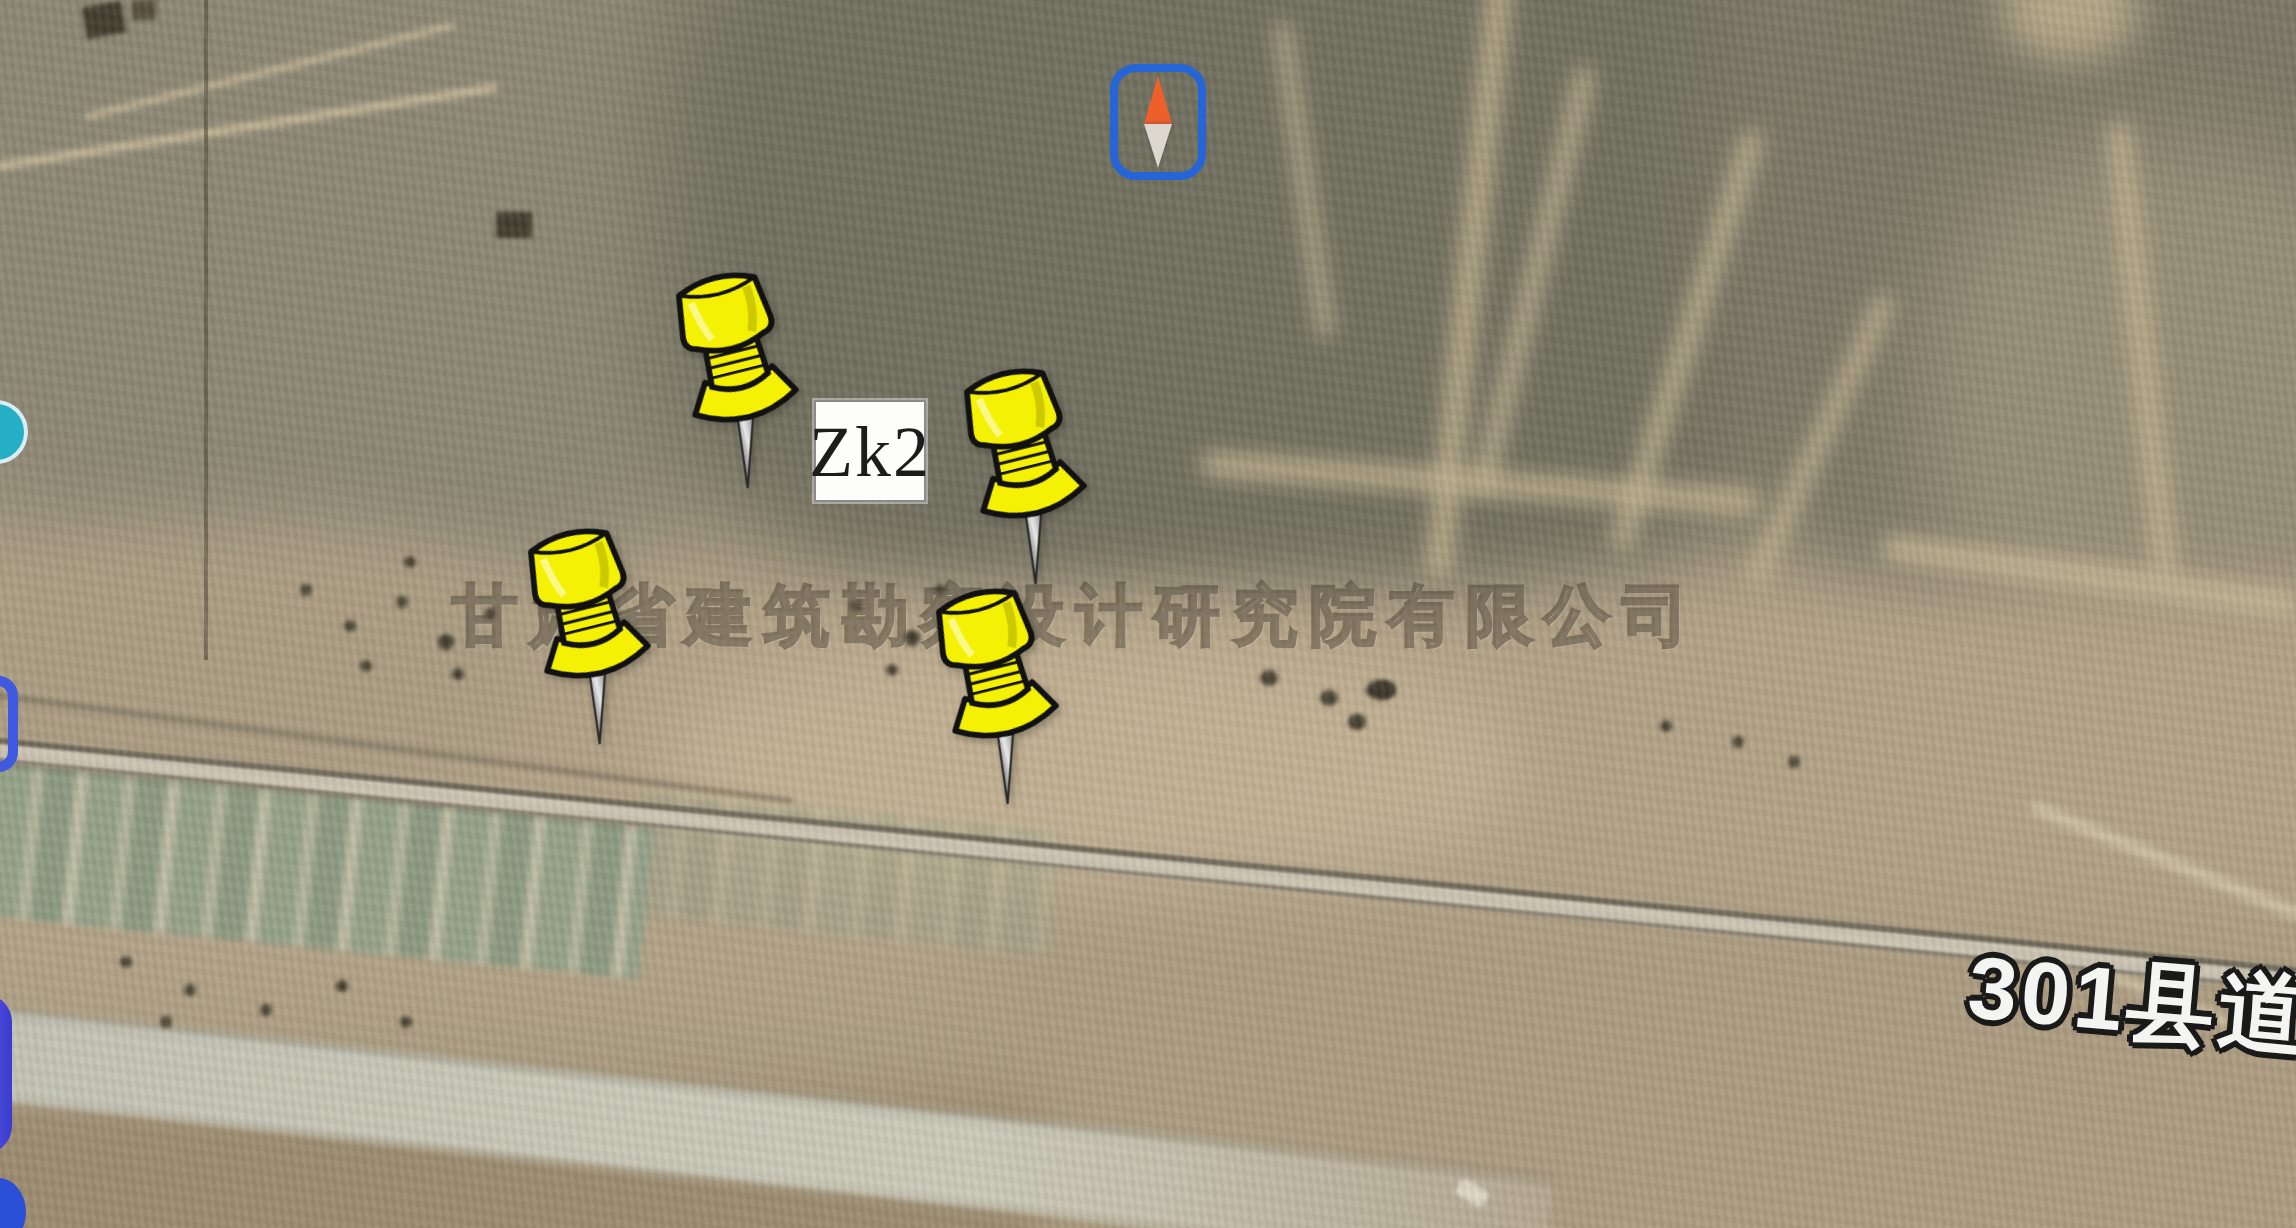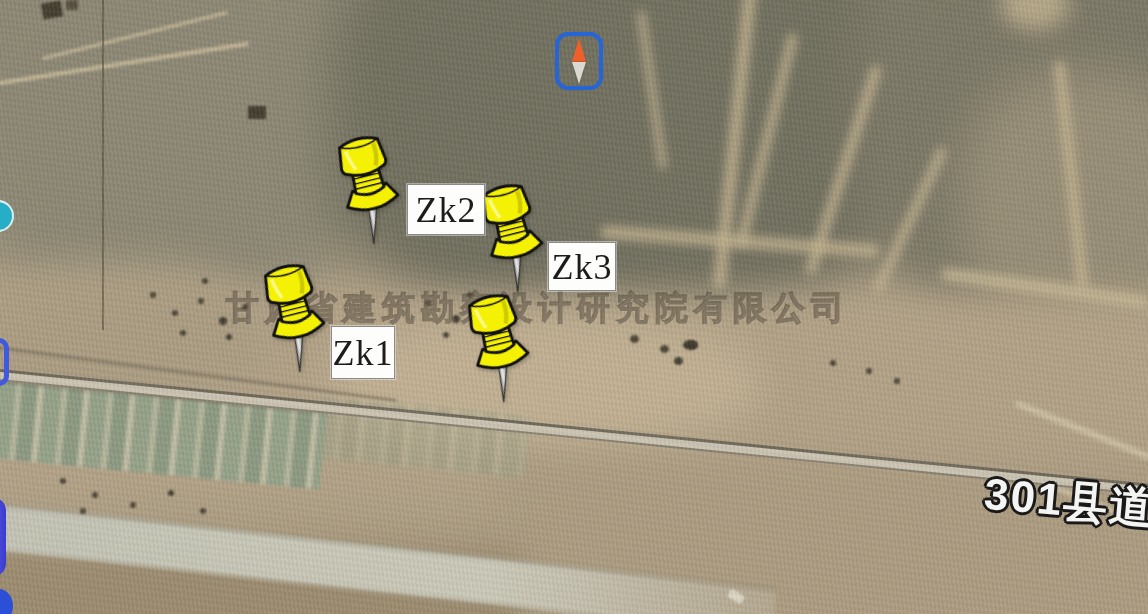--- a/index.html
+++ b/index.html
@@ -87,21 +87,21 @@
     border:4px solid #2565d6;border-radius:13px;display:flex;flex-direction:column;align-items:center;justify-content:center;}
   .tri-up{width:0;height:0;border-left:7px solid transparent;border-right:7px solid transparent;border-bottom:24px solid #ee5f2a;}
   .tri-down{width:0;height:0;border-left:7px solid transparent;border-right:7px solid transparent;border-top:22px solid #dcd8d0;filter:drop-shadow(0 0 1px rgba(60,60,60,.6));}
 
   .pin{position:absolute;width:72px;height:124px;z-index:10;transform:rotate(-14deg);}
   .pin svg{width:100%;height:100%;filter:drop-shadow(1px 2px 2px rgba(40,40,30,.35));}
 
   .pin-label{position:absolute;z-index:11;display:flex;align-items:center;justify-content:center;
     background:#fdfdfc;border:1px solid #8a8a8a;box-shadow:0 0 0 1px rgba(255,255,255,.4);
     font-family:"Liberation Serif",serif;color:#1c1c1c;font-size:36px;letter-spacing:1px;}
-  .lbl-zk2{left:407px;top:184px;width:78px;height:51px;}
+  .lbl-zk2{left:407px;top:200px;width:56px;height:51px;}
   .lbl-zk3{left:548px;top:242px;width:68px;height:49px;}
   .lbl-zk1{left:331px;top:326px;width:64px;height:53px;}
   .lbl-zk4{left:538px;top:354px;width:67px;height:53px;}
   .pin-zk2{left:334px;top:128px;}
   .pin-zk3{left:478px;top:176px;}
   .pin-zk1{left:260px;top:256px;}
   .pin-zk4{left:464px;top:286px;}
 
   .edge{position:absolute;z-index:8;}
   .edge-teal{left:-18px;top:200px;width:32px;height:32px;border-radius:50%;background:#25aec6;border:2px solid #d9eef2;}
@@ -192,21 +192,19 @@
         <use href="#pushpin"></use>
       </svg></div>
   <div class="pin pin-zk1"><svg viewBox="0 0 100 160">
         <use href="#pushpin"></use>
       </svg></div>
   <div class="pin pin-zk4"><svg viewBox="0 0 100 160">
         <use href="#pushpin"></use>
       </svg></div>
 
   <div class="pin-label lbl-zk2">Zk2</div>
-  <div class="pin-label lbl-zk3">Zk3</div>
-  <div class="pin-label lbl-zk1">Zk1</div>
 
   <div class="edge edge-teal"></div>
   <div class="edge edge-blue-outline"></div>
   <div class="edge edge-blue-tall"></div>
   <div class="edge edge-blue-bottom"></div>
 
 </div>
 
 </body></html>

